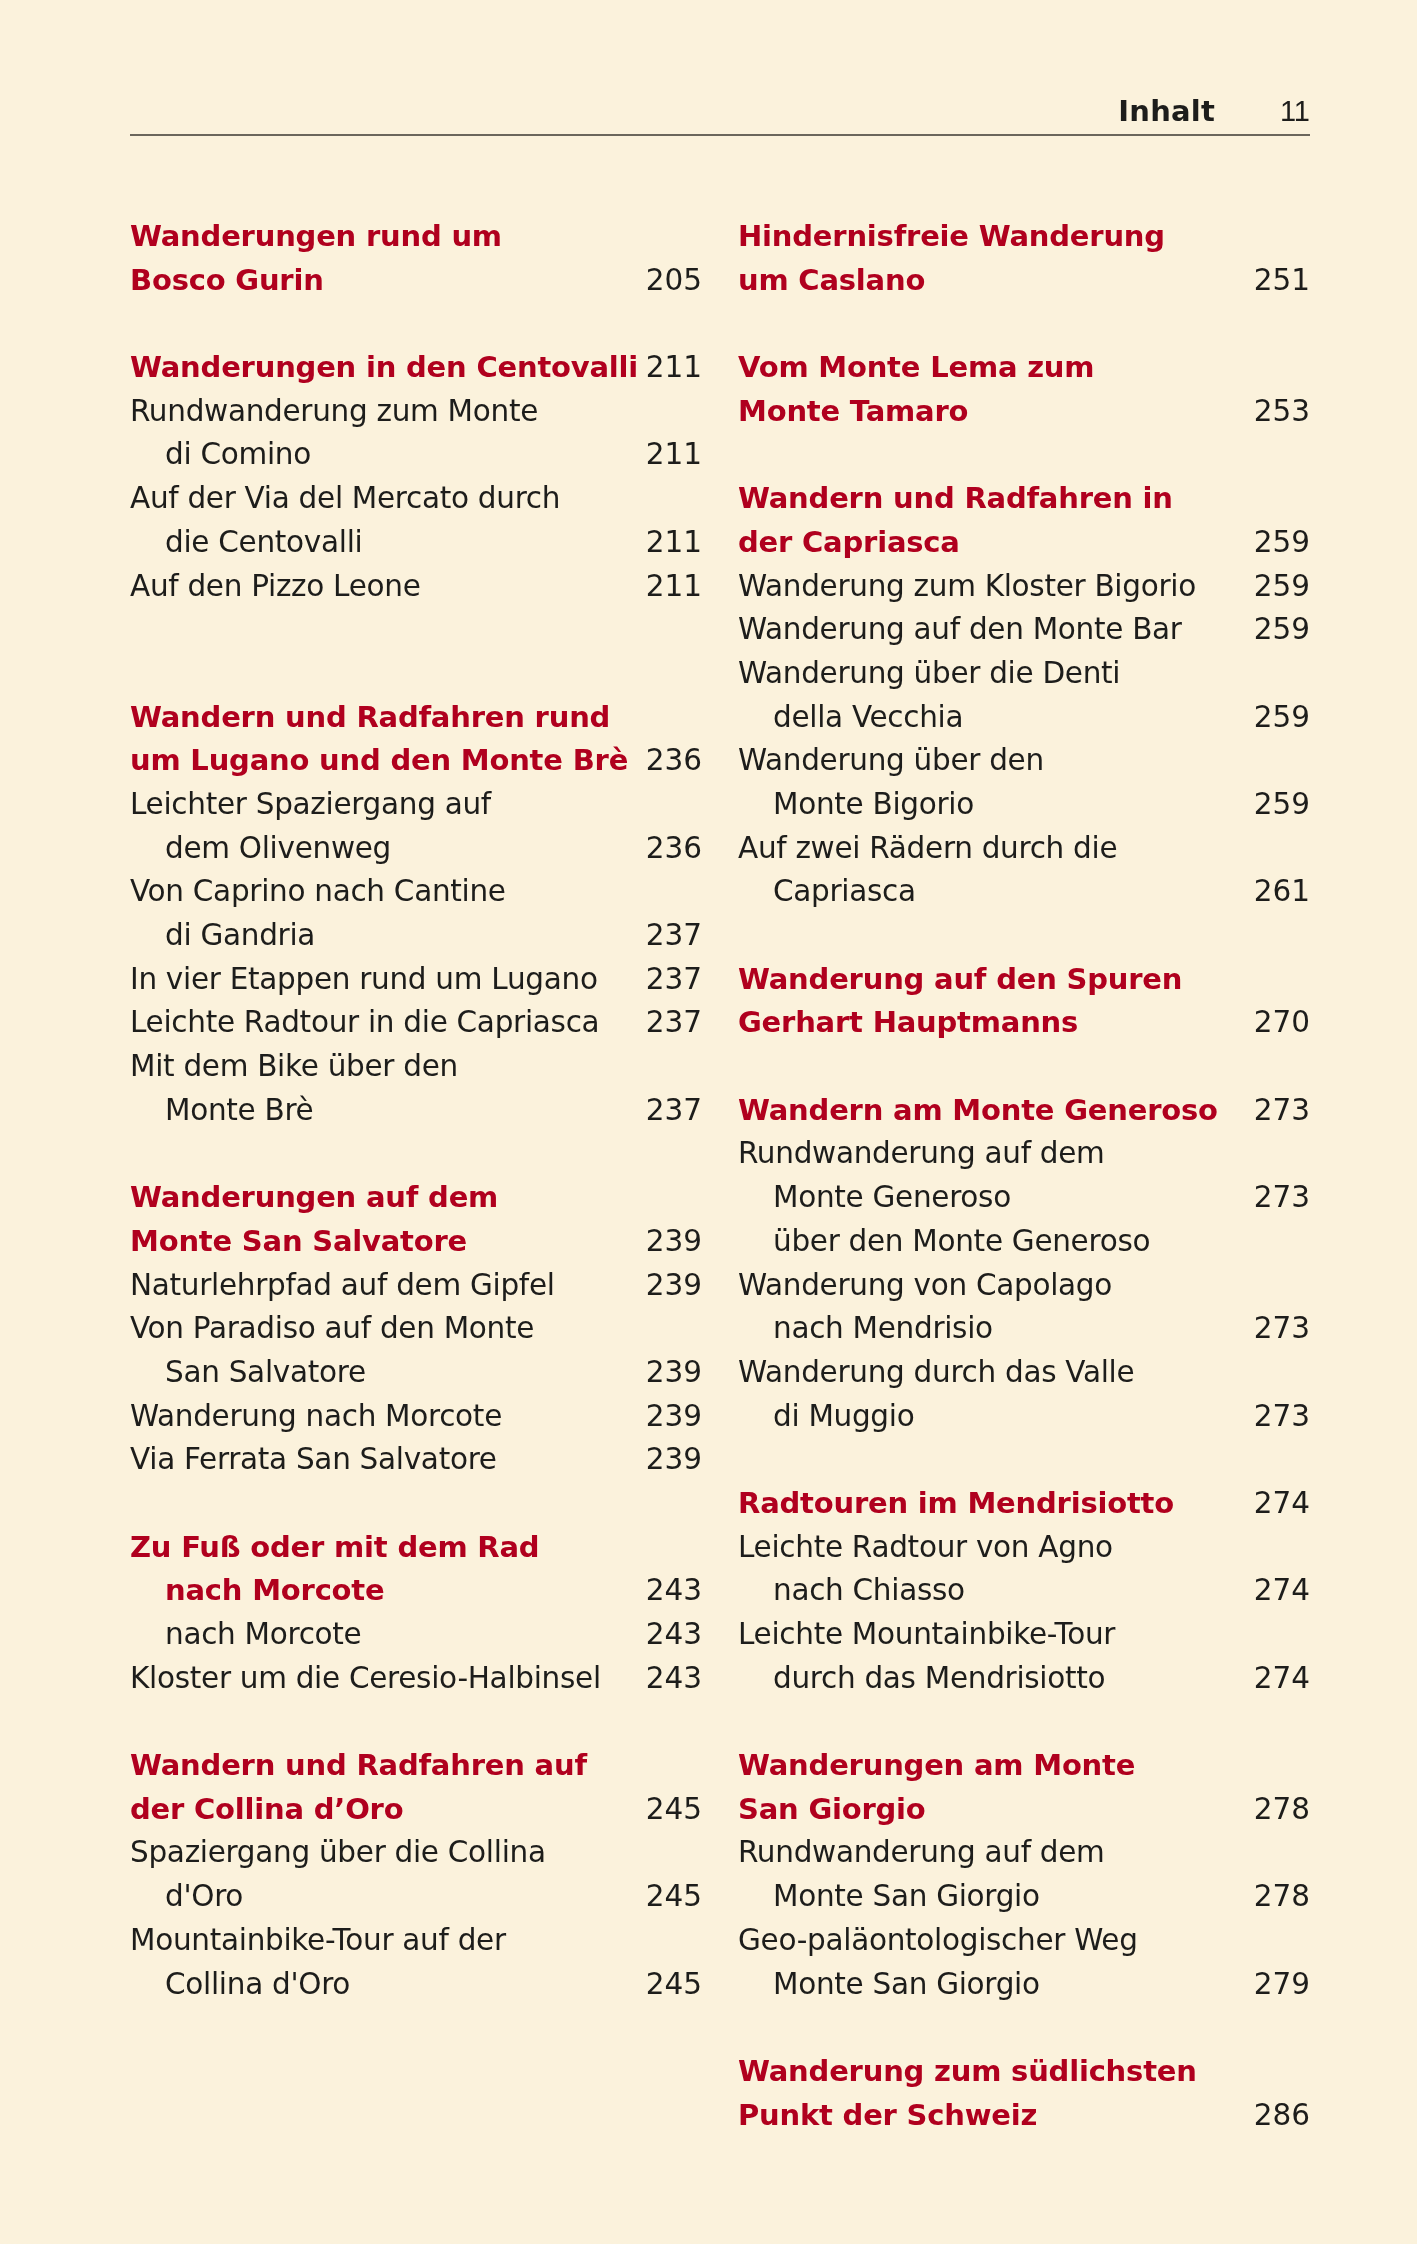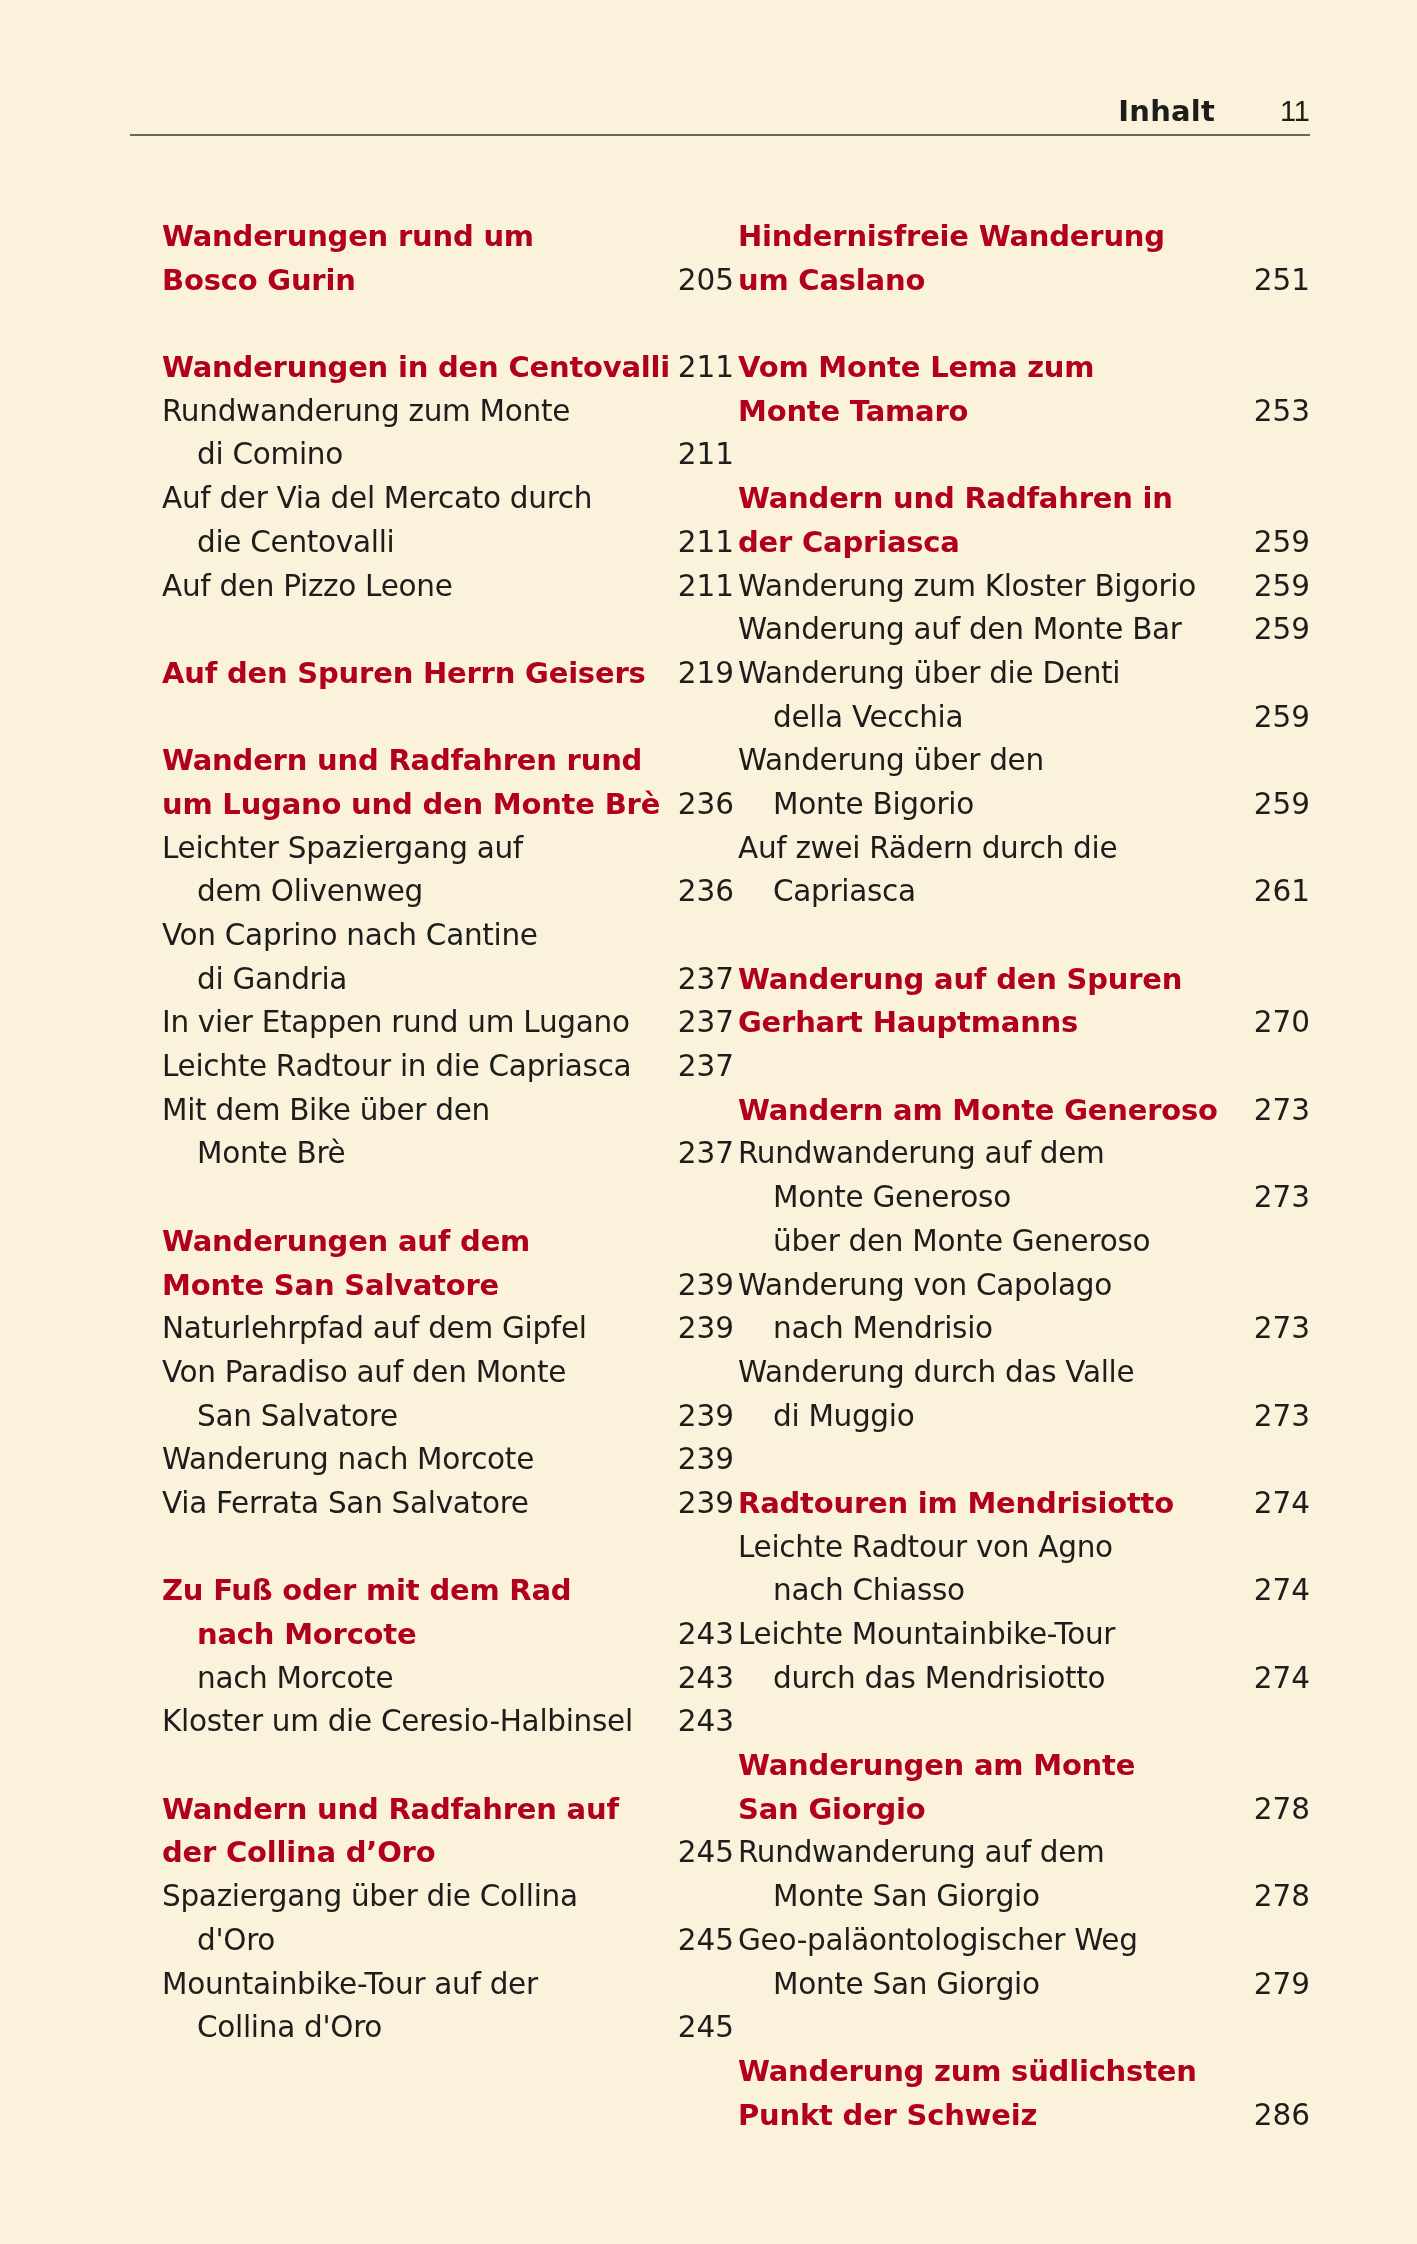--- a/index.html
+++ b/index.html
@@ -20,21 +20,21 @@
     position: absolute; right: 95px; bottom: 6px;
     font-weight: bold; font-size: 29px; letter-spacing: 0.2px;
   }
   .running-head .pageno {
     position: absolute; right: 0; bottom: 6px;
     font-size: 29px; font-family: "Liberation Sans", sans-serif;
   }
   .col {
     position: absolute; top: 215px; width: 572px;
   }
-  .col.left { left: 130px; margin-left: 32px; }
+  .col.left { left: 130px; }
   .col.right { left: 738px; }
   .line {
     height: 43.7px; line-height: 43.7px;
     font-size: 29.5px;
     position: relative; white-space: nowrap;
   }
   .line .txt { display: inline-block; }
   .line.indent .txt { padding-left: 35px; }
   .line.head .txt { color: #b0001e; font-weight: bold; font-size: 29px; letter-spacing: -0.2px; }
   .line.sub .txt { color: #1d1d1b; letter-spacing: -0.3px; }
@@ -66,23 +66,20 @@
       <div class="line sub indent"><span class="txt">di Comino</span><span class="num">211</span></div>
     </div>
     <div>
       <div class="line sub"><span class="txt">Auf der Via del Mercato durch</span></div>
       <div class="line sub indent"><span class="txt">die Centovalli</span><span class="num">211</span></div>
     </div>
     <div>
       <div class="line sub"><span class="txt">Auf den Pizzo Leone</span><span class="num">211</span></div>
     </div>
     <div class="gap"></div>
-    <div>
-      <div class="line head"><span class="txt">Auf den Spuren Herrn Geisers</span><span class="num">219</span></div>
-    </div>
     <div class="gap"></div>
     <div>
       <div class="line head"><span class="txt">Wandern und Radfahren rund</span></div>
       <div class="line head"><span class="txt">um Lugano und den Monte Brè</span><span class="num">236</span></div>
     </div>
     <div>
       <div class="line sub"><span class="txt">Leichter Spaziergang auf</span></div>
       <div class="line sub indent"><span class="txt">dem Olivenweg</span><span class="num">236</span></div>
     </div>
     <div>

